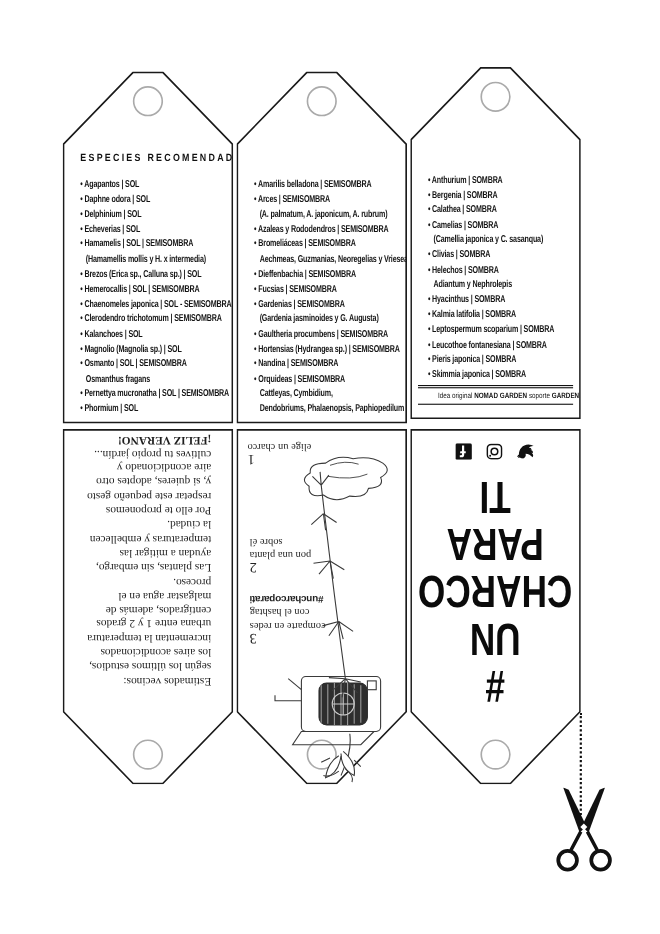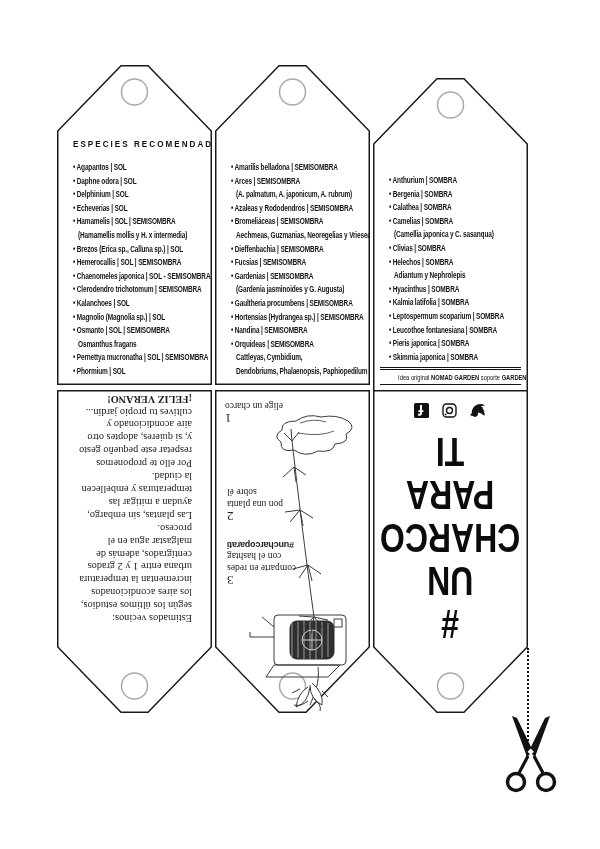--- a/index.html
+++ b/index.html
@@ -115,21 +115,21 @@
           <div class="li">Gaultheria procumbens | SEMISOMBRA</div>
           <div class="li">Hortensias (Hydrangea sp.) | SEMISOMBRA</div>
           <div class="li">Nandina | SEMISOMBRA</div>
           <div class="li">Orquideas | SEMISOMBRA</div>
           <div class="li sub">Cattleyas, Cymbidium,</div>
           <div class="li sub">Dendobriums, Phalaenopsis, Paphiopedilum</div>
         </div>
     </div>
   </div>
 
-  <div class="tag" style="left:373px;top:78px;height:320px">
+  <div class="tag" style="left:373px;top:61px;height:320px">
     <svg class="outline" width="155" height="320" viewBox="0 0 155 320">
       <polygon points="64,0.75 91,0.75 154.25,66 154.25,319.25 0.75,319.25 0.75,66" fill="#fff" stroke="#1a1a1a" stroke-width="1.5"></polygon>
       <circle cx="77.5" cy="27" r="13" fill="none" stroke="#aaaaaa" stroke-width="1.5"></circle>
     </svg>
     <div class="content">
       <div class="list">
 
       <div class="li">Anthurium | SOMBRA</div>
           <div class="li">Bergenia | SOMBRA</div>
           <div class="li">Calathea | SOMBRA</div>

